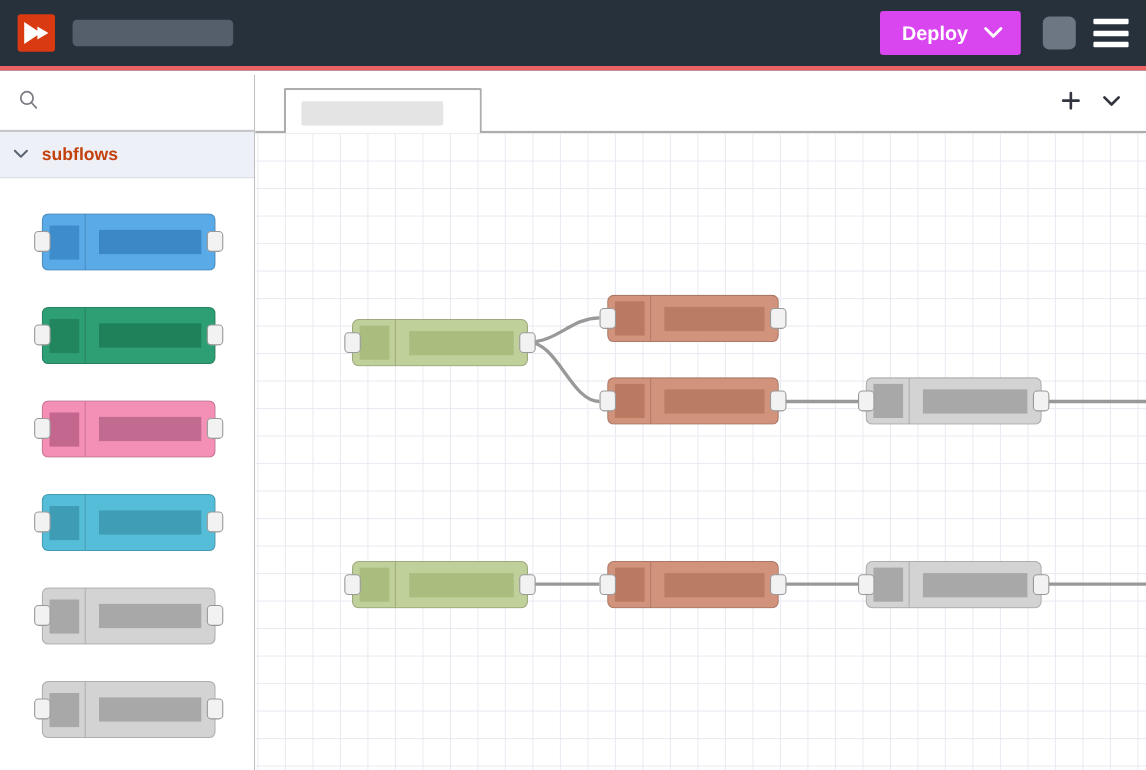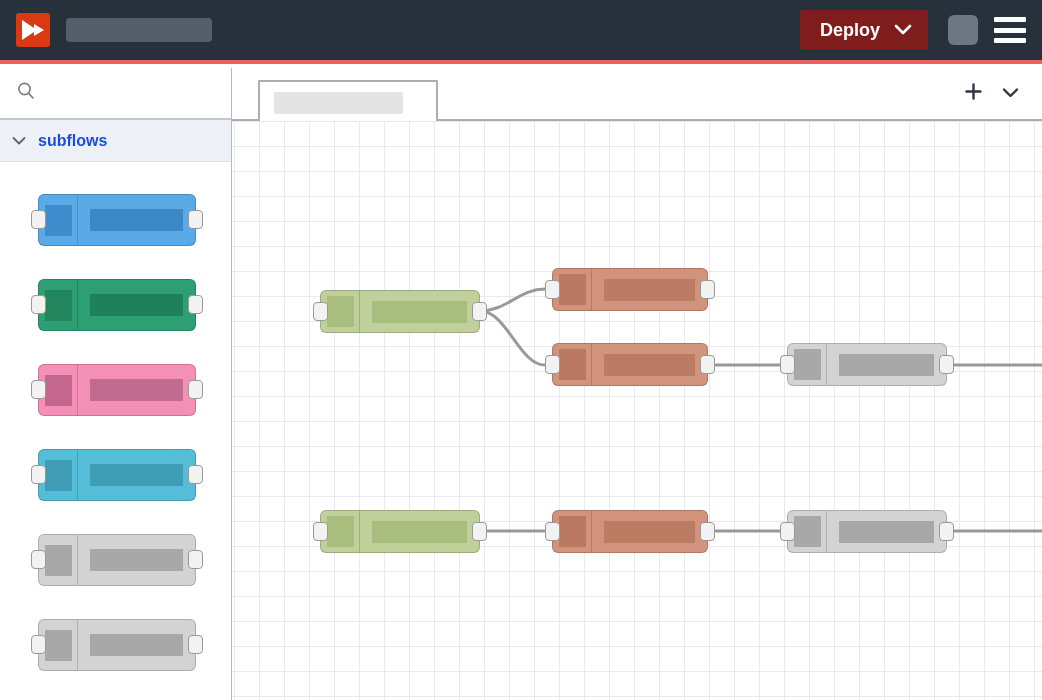--- a/index.html
+++ b/index.html
@@ -29,21 +29,21 @@
   }
   .logo svg { position: absolute; left: 4px; top: 4px; }
   .title-placeholder {
     margin-left: 16px;
     width: 146px; height: 24px;
     background: #555e6b; border-radius: 4px;
   }
   .header-spacer { flex: 1 1 auto; }
   .deploy-btn {
     height: 40px; padding: 0 16px 0 20px;
-    background: #7f1d1d; color: #fff;
+    background: #d946ef; color: #fff;
     border-radius: 3px;
     display: flex; align-items: center; gap: 14px;
     font-size: 18px; font-weight: bold;
     cursor: pointer; user-select: none;
     flex: none;
   }
   .deploy-caret { display: block; }
   .gray-btn {
     margin-left: 20px; flex: none;
     width: 30px; height: 30px;
@@ -72,21 +72,21 @@
   }
   .palette-group-header {
     height: 42px;
     background: #eef0f7;
     border-bottom: 1px solid #dcdfe8;
     display: flex; align-items: center; gap: 12px;
     padding-left: 12px;
     cursor: pointer; user-select: none;
   }
   .palette-group-label {
-    font-size: 16px; font-weight: bold; color: #1d4ed8;
+    font-size: 16px; font-weight: bold; color: #c2410c;
   }
   .palette-list { padding-top: 16px; }
   .palette-node-wrap {
     position: relative; height: 85px;
   }
 
   
   .nd {
     position: absolute;
     border-radius: 6px;

